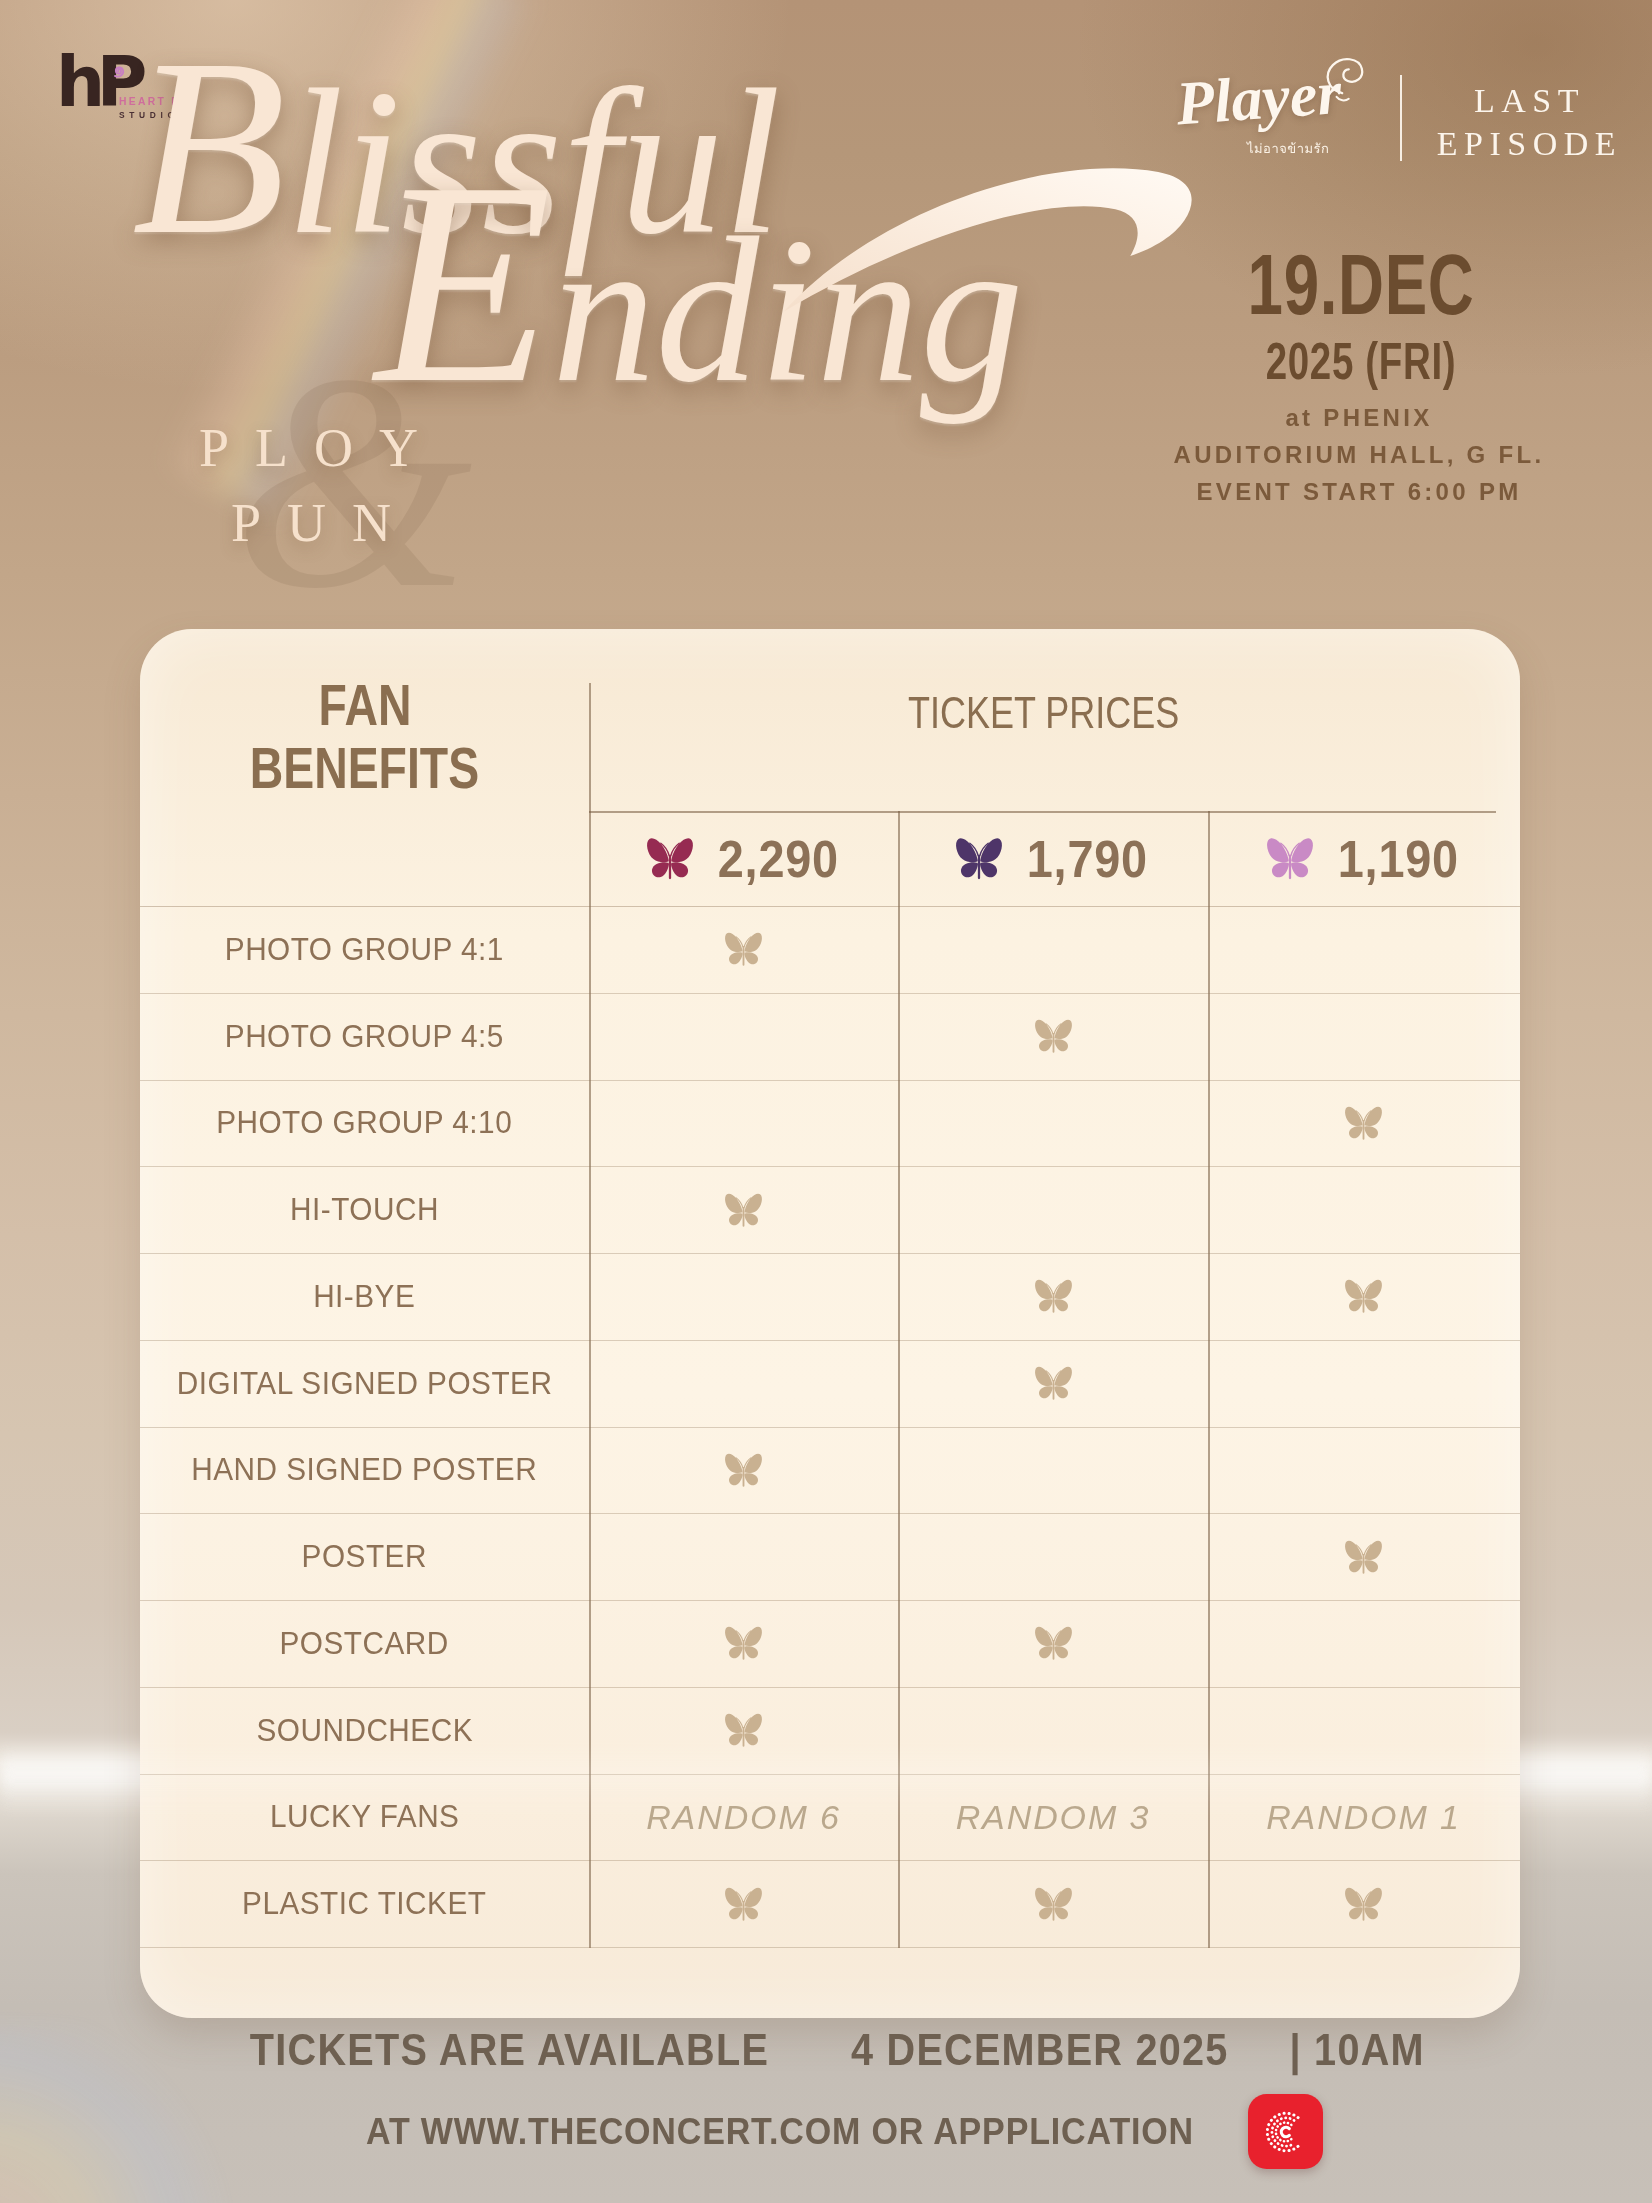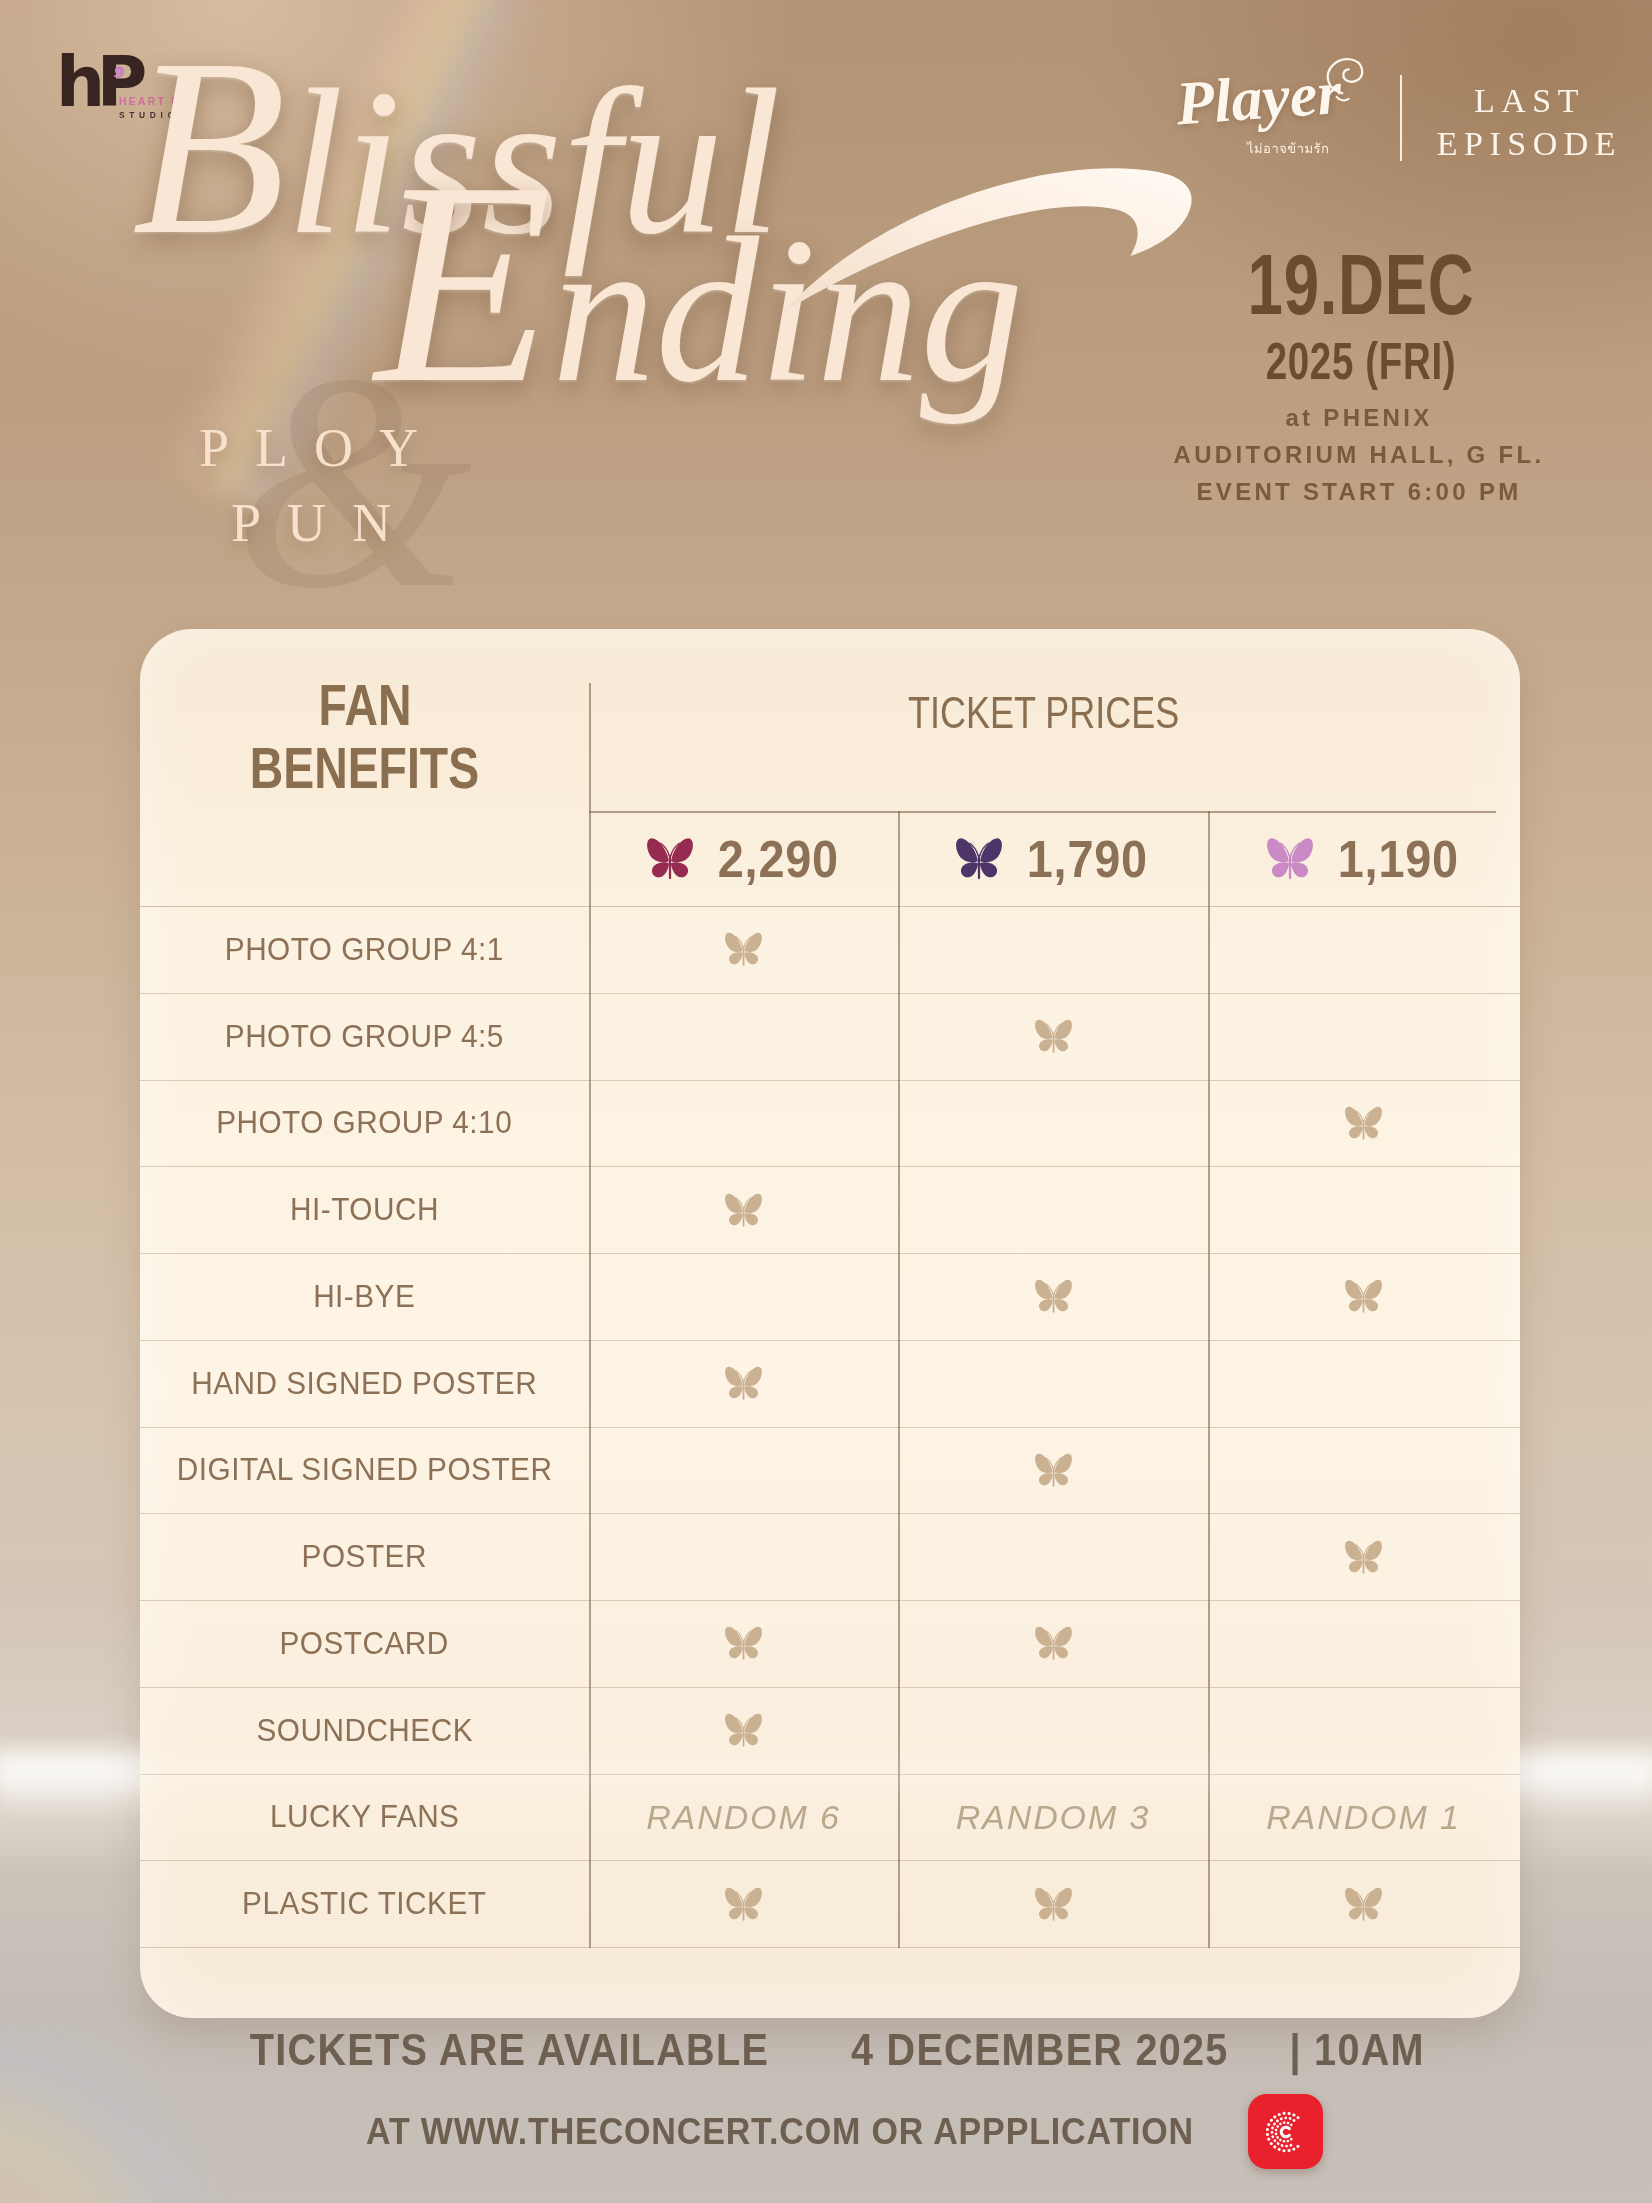--- a/index.html
+++ b/index.html
@@ -300,40 +300,40 @@
             </svg>
           </div>
           <div class="bf-cell">
             <svg width="45" height="45" viewBox="0 0 64 64" class="bf" fill="currentColor" style="color: rgb(201, 177, 145);">
               <use href="#bf"></use>
             </svg>
           </div>
         </div>
         <div class="row">
           <div>
+            <span class="benefit-label">DIGITAL SIGNED POSTER</span>
+          </div>
+          <div></div>
+          <div class="bf-cell">
+            <svg width="45" height="45" viewBox="0 0 64 64" class="bf" fill="currentColor" style="color: rgb(201, 177, 145);">
+              <use href="#bf"></use>
+            </svg>
+          </div>
+          <div></div>
+        </div>
+        <div class="row">
+          <div>
             <span class="benefit-label">HAND SIGNED POSTER</span>
           </div>
           <div class="bf-cell">
             <svg width="45" height="45" viewBox="0 0 64 64" class="bf" fill="currentColor" style="color: rgb(201, 177, 145);">
               <use href="#bf"></use>
             </svg>
           </div>
           <div></div>
-          <div></div>
-        </div>
-        <div class="row">
-          <div>
-            <span class="benefit-label">DIGITAL SIGNED POSTER</span>
-          </div>
-          <div></div>
-          <div class="bf-cell">
-            <svg width="45" height="45" viewBox="0 0 64 64" class="bf" fill="currentColor" style="color: rgb(201, 177, 145);">
-              <use href="#bf"></use>
-            </svg>
-          </div>
           <div></div>
         </div>
         <div class="row">
           <div>
             <span class="benefit-label">POSTER</span>
           </div>
           <div></div>
           <div></div>
           <div class="bf-cell">
             <svg width="45" height="45" viewBox="0 0 64 64" class="bf" fill="currentColor" style="color: rgb(201, 177, 145);">

